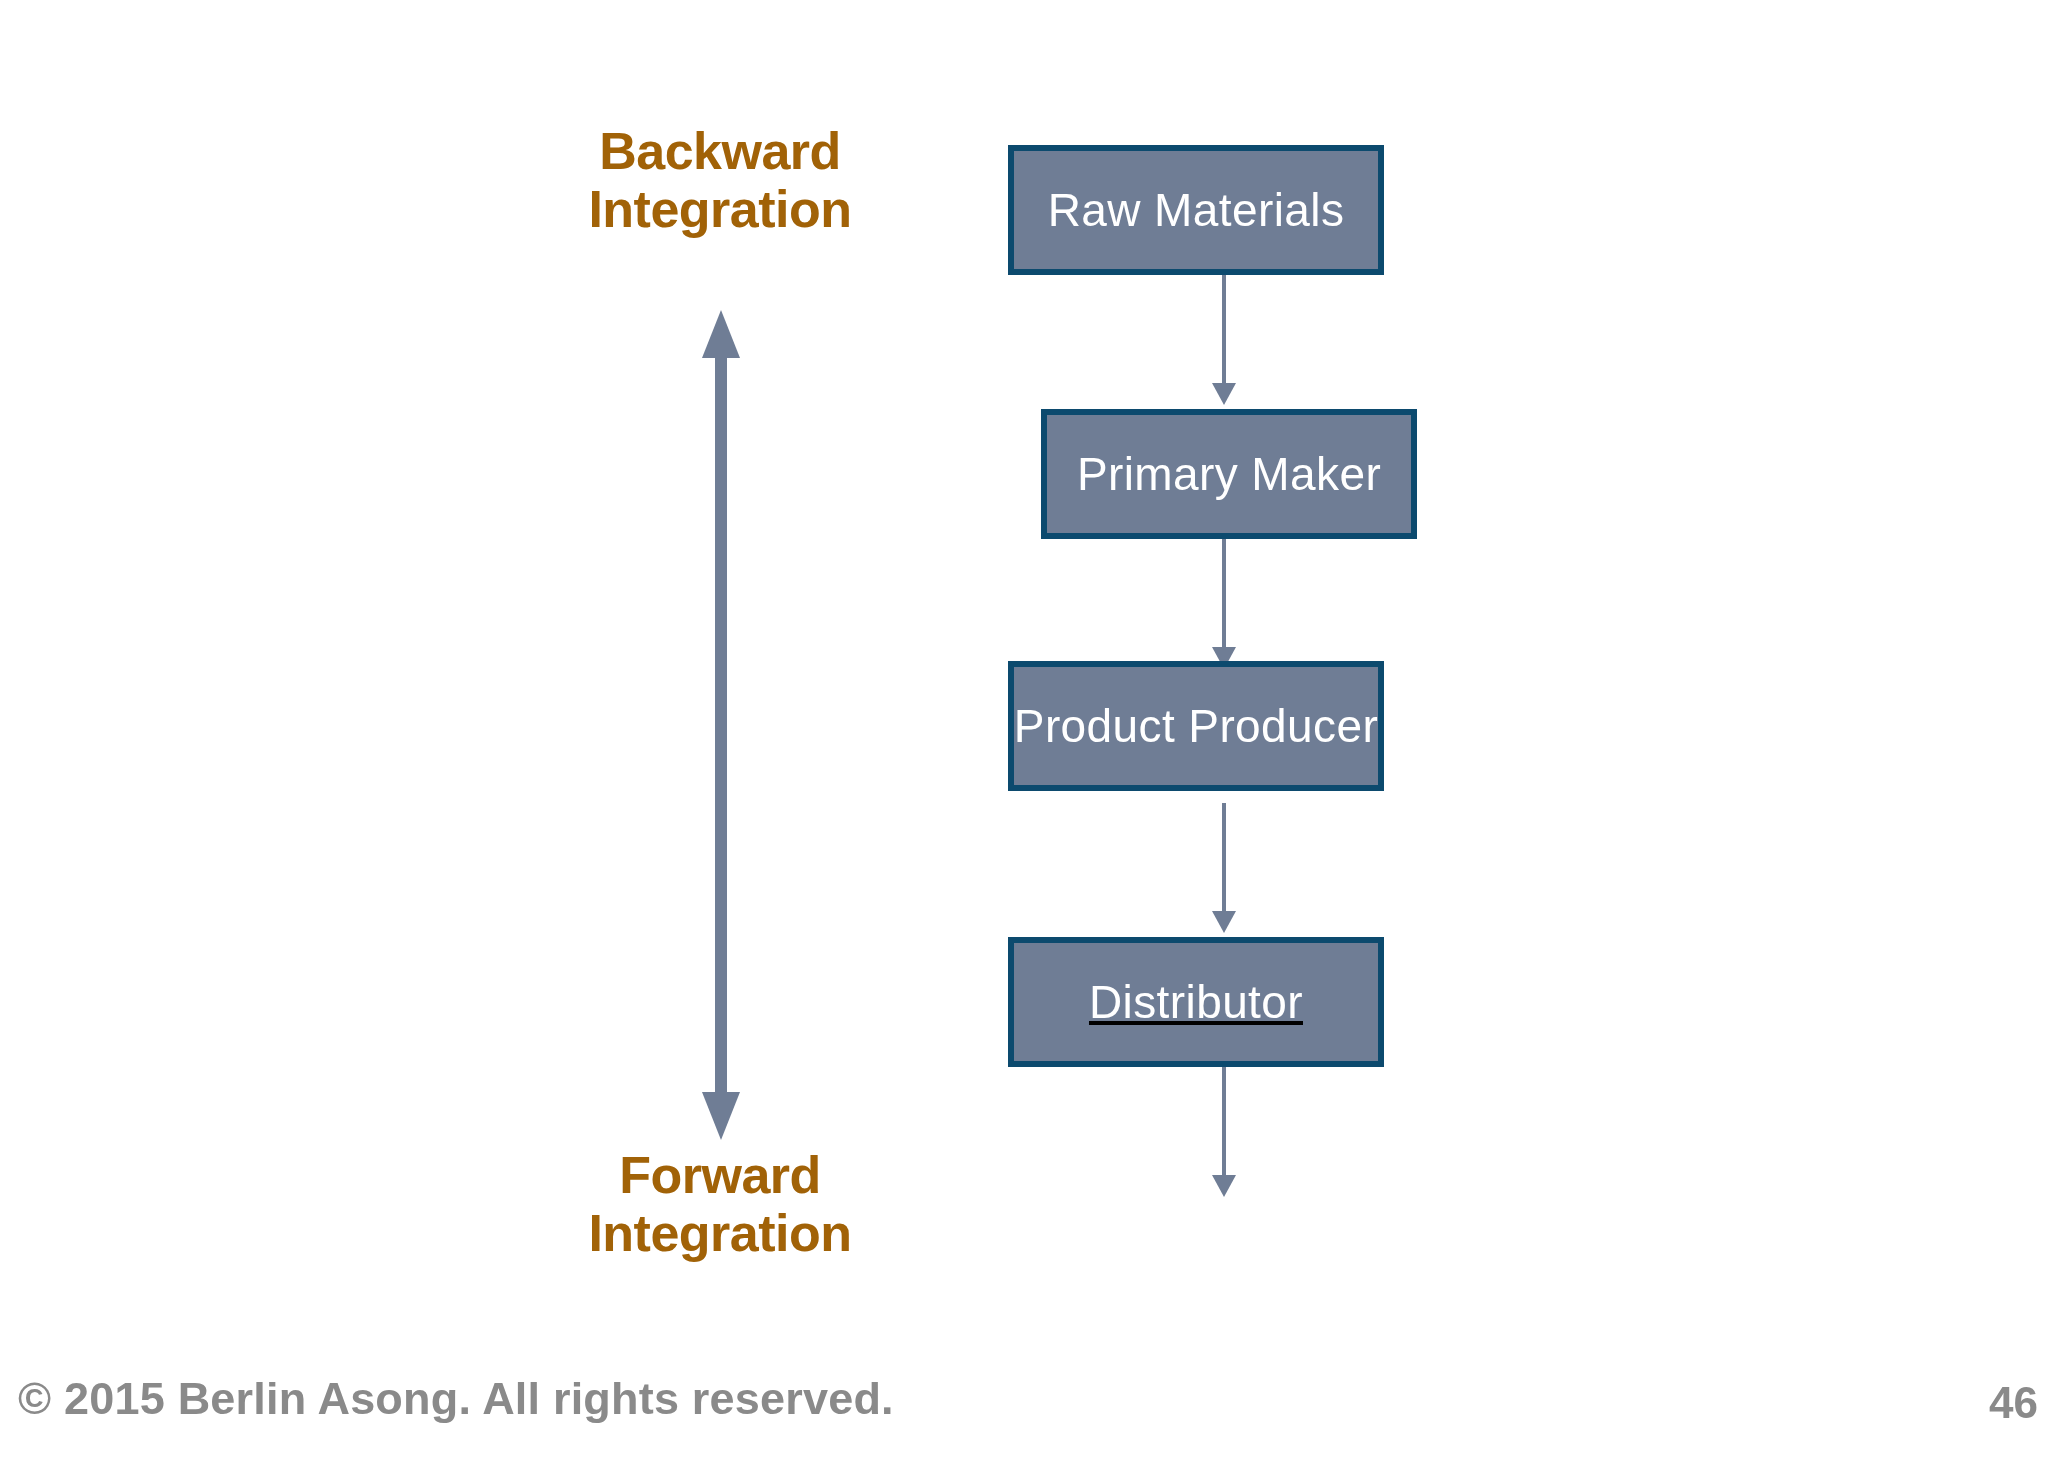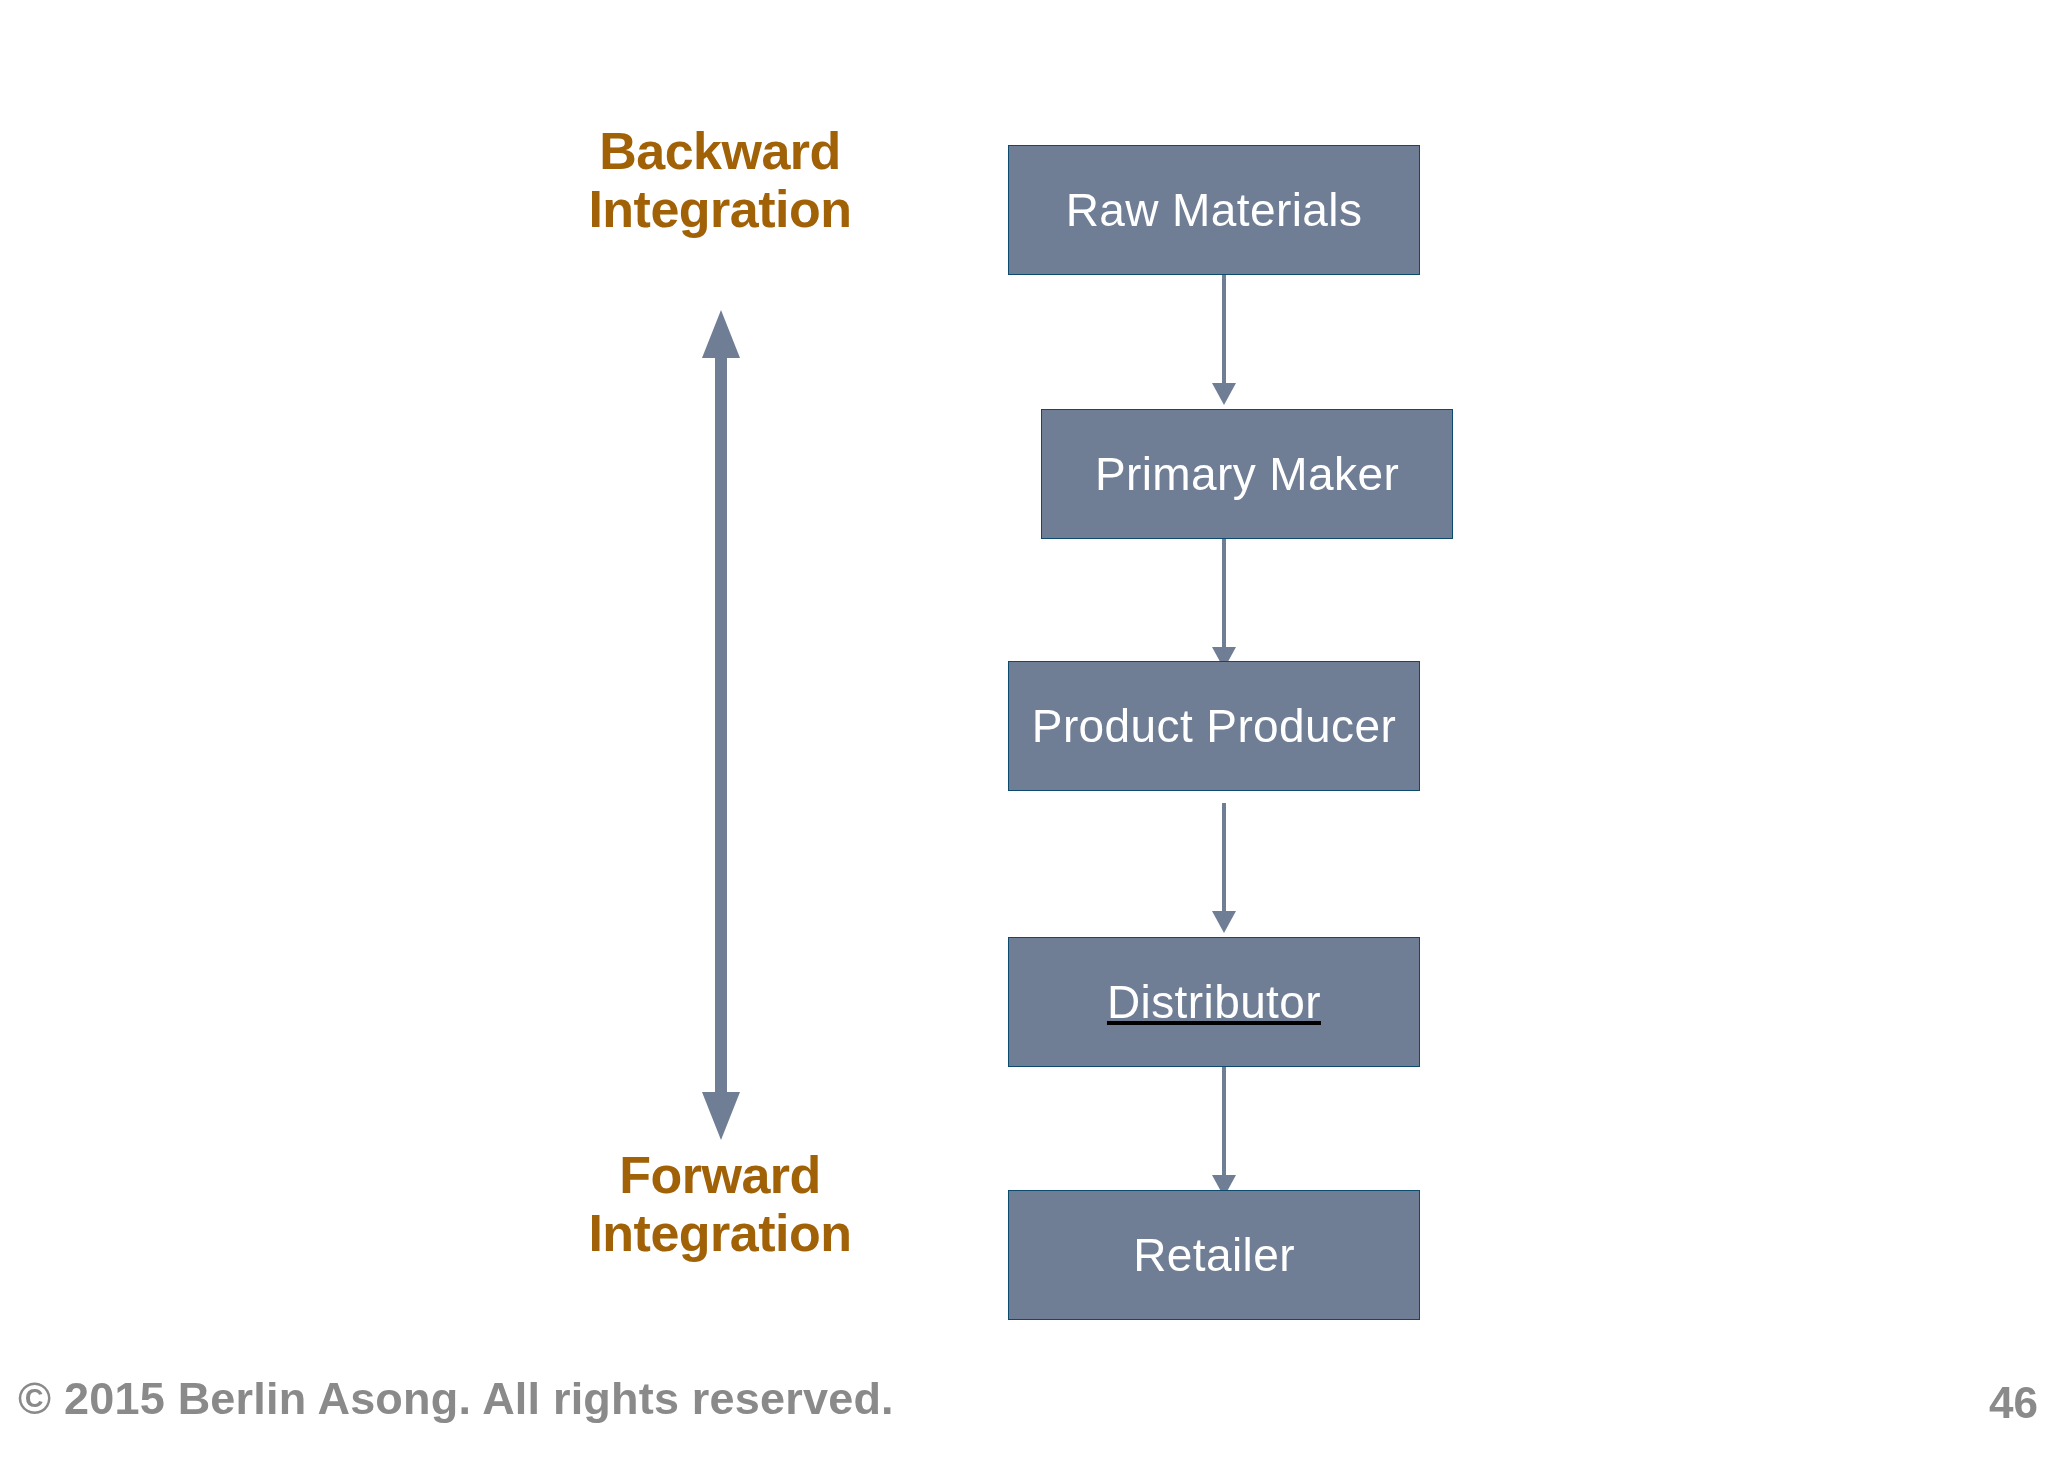--- a/index.html
+++ b/index.html
@@ -46,24 +46,24 @@
   #chain {
     position: absolute;
     left: 1008px;
     top: 145px;
     width: 432px;
     height: 1175px;
   }
   .node {
     position: absolute;
     left: 0;
-    width: 412px;
+    width: 376px;
     height: 130px;
     background: #6F7D95;
-    border: 1px solid #0c4a6e;
+    border: 6px solid #0c4a6e;
     box-sizing: border-box;
     display: flex;
     align-items: center;
     justify-content: center;
   }
   .node-label {
     color: #ffffff;
     font-size: 46px;
     font-weight: 300;
     letter-spacing: 0.4px;
@@ -160,22 +160,19 @@
       <span class="node-label">Distributor</span>
     </div>
 
     <div class="connector" style="top:922px;">
       <svg width="34" height="134" viewBox="0 0 34 134" xmlns="http://www.w3.org/2000/svg">
         <rect x="15" y="0" width="4" height="112" fill="#6F7D95"></rect>
         <polygon points="17,130 29,108 5,108" fill="#6F7D95"></polygon>
       </svg>
     </div>
 
-    <div class="node" style="top:1045px;">
-      <span class="node-label">Retailer</span>
-    </div>
 
   </div>
 
   <div id="footer-copyright">© 2015 Berlin Asong. All rights reserved.</div>
   <div id="footer-pagenum">46</div>
 
 </div>
 
 </body></html>

